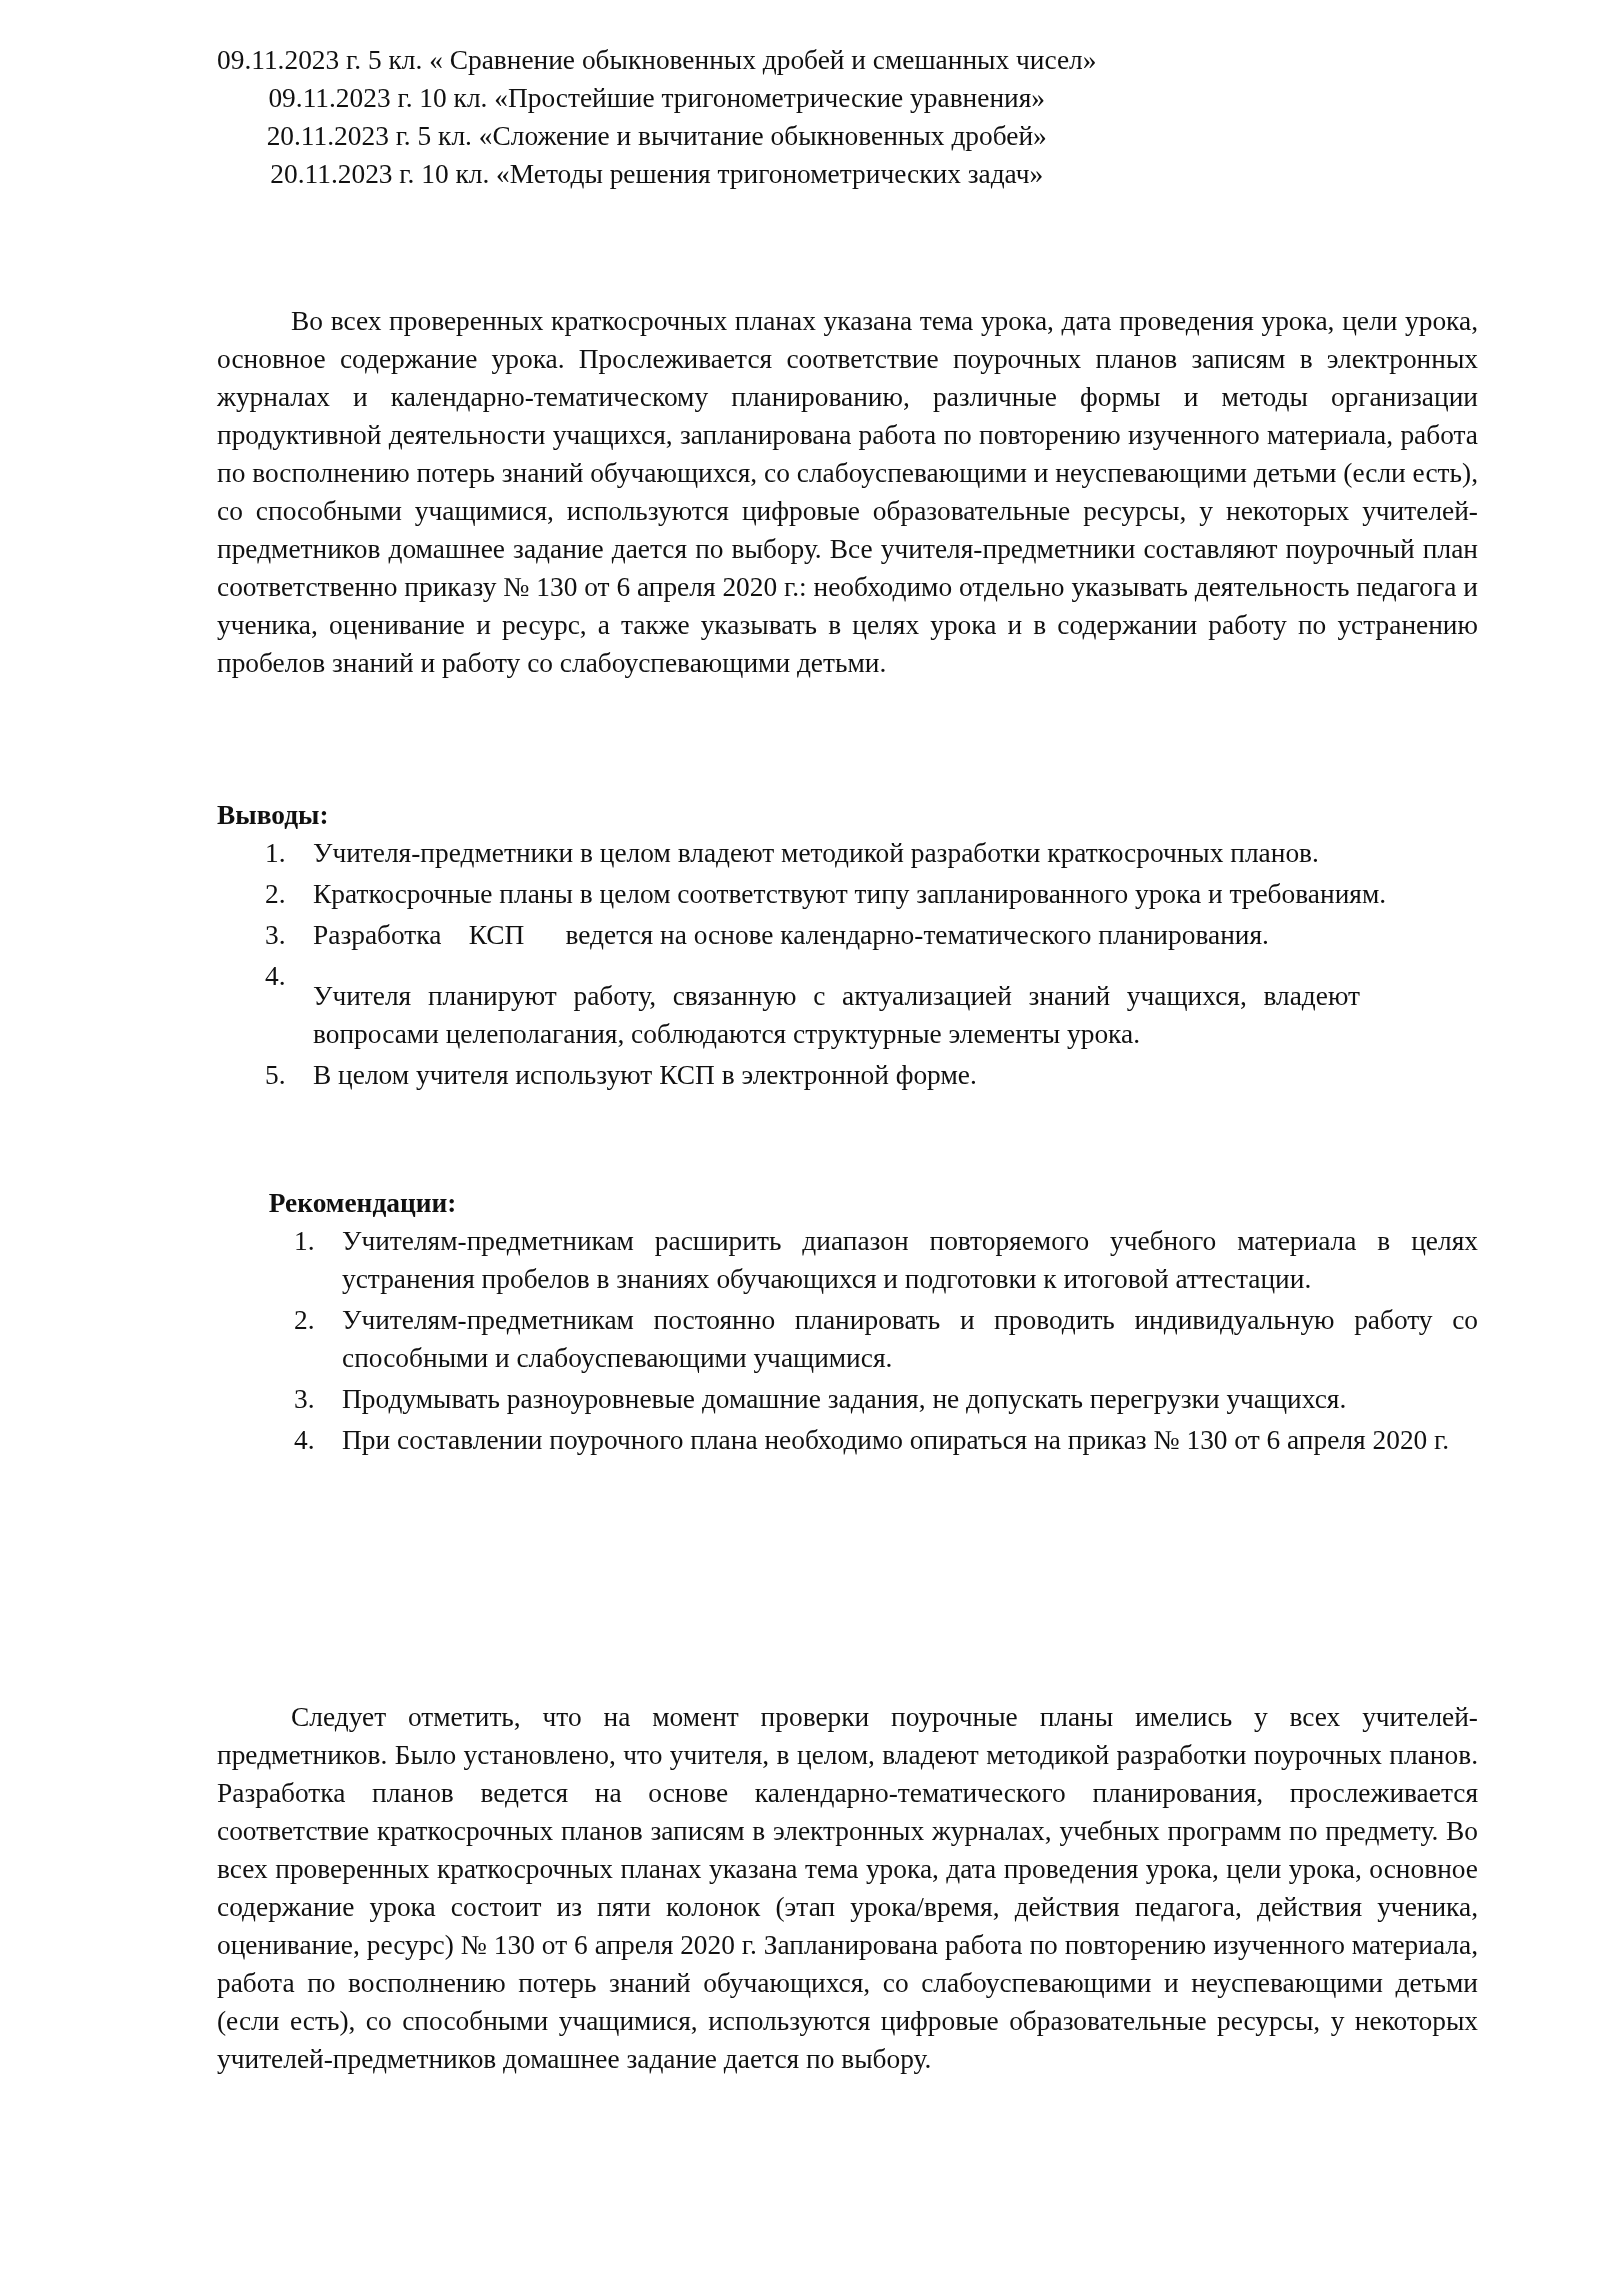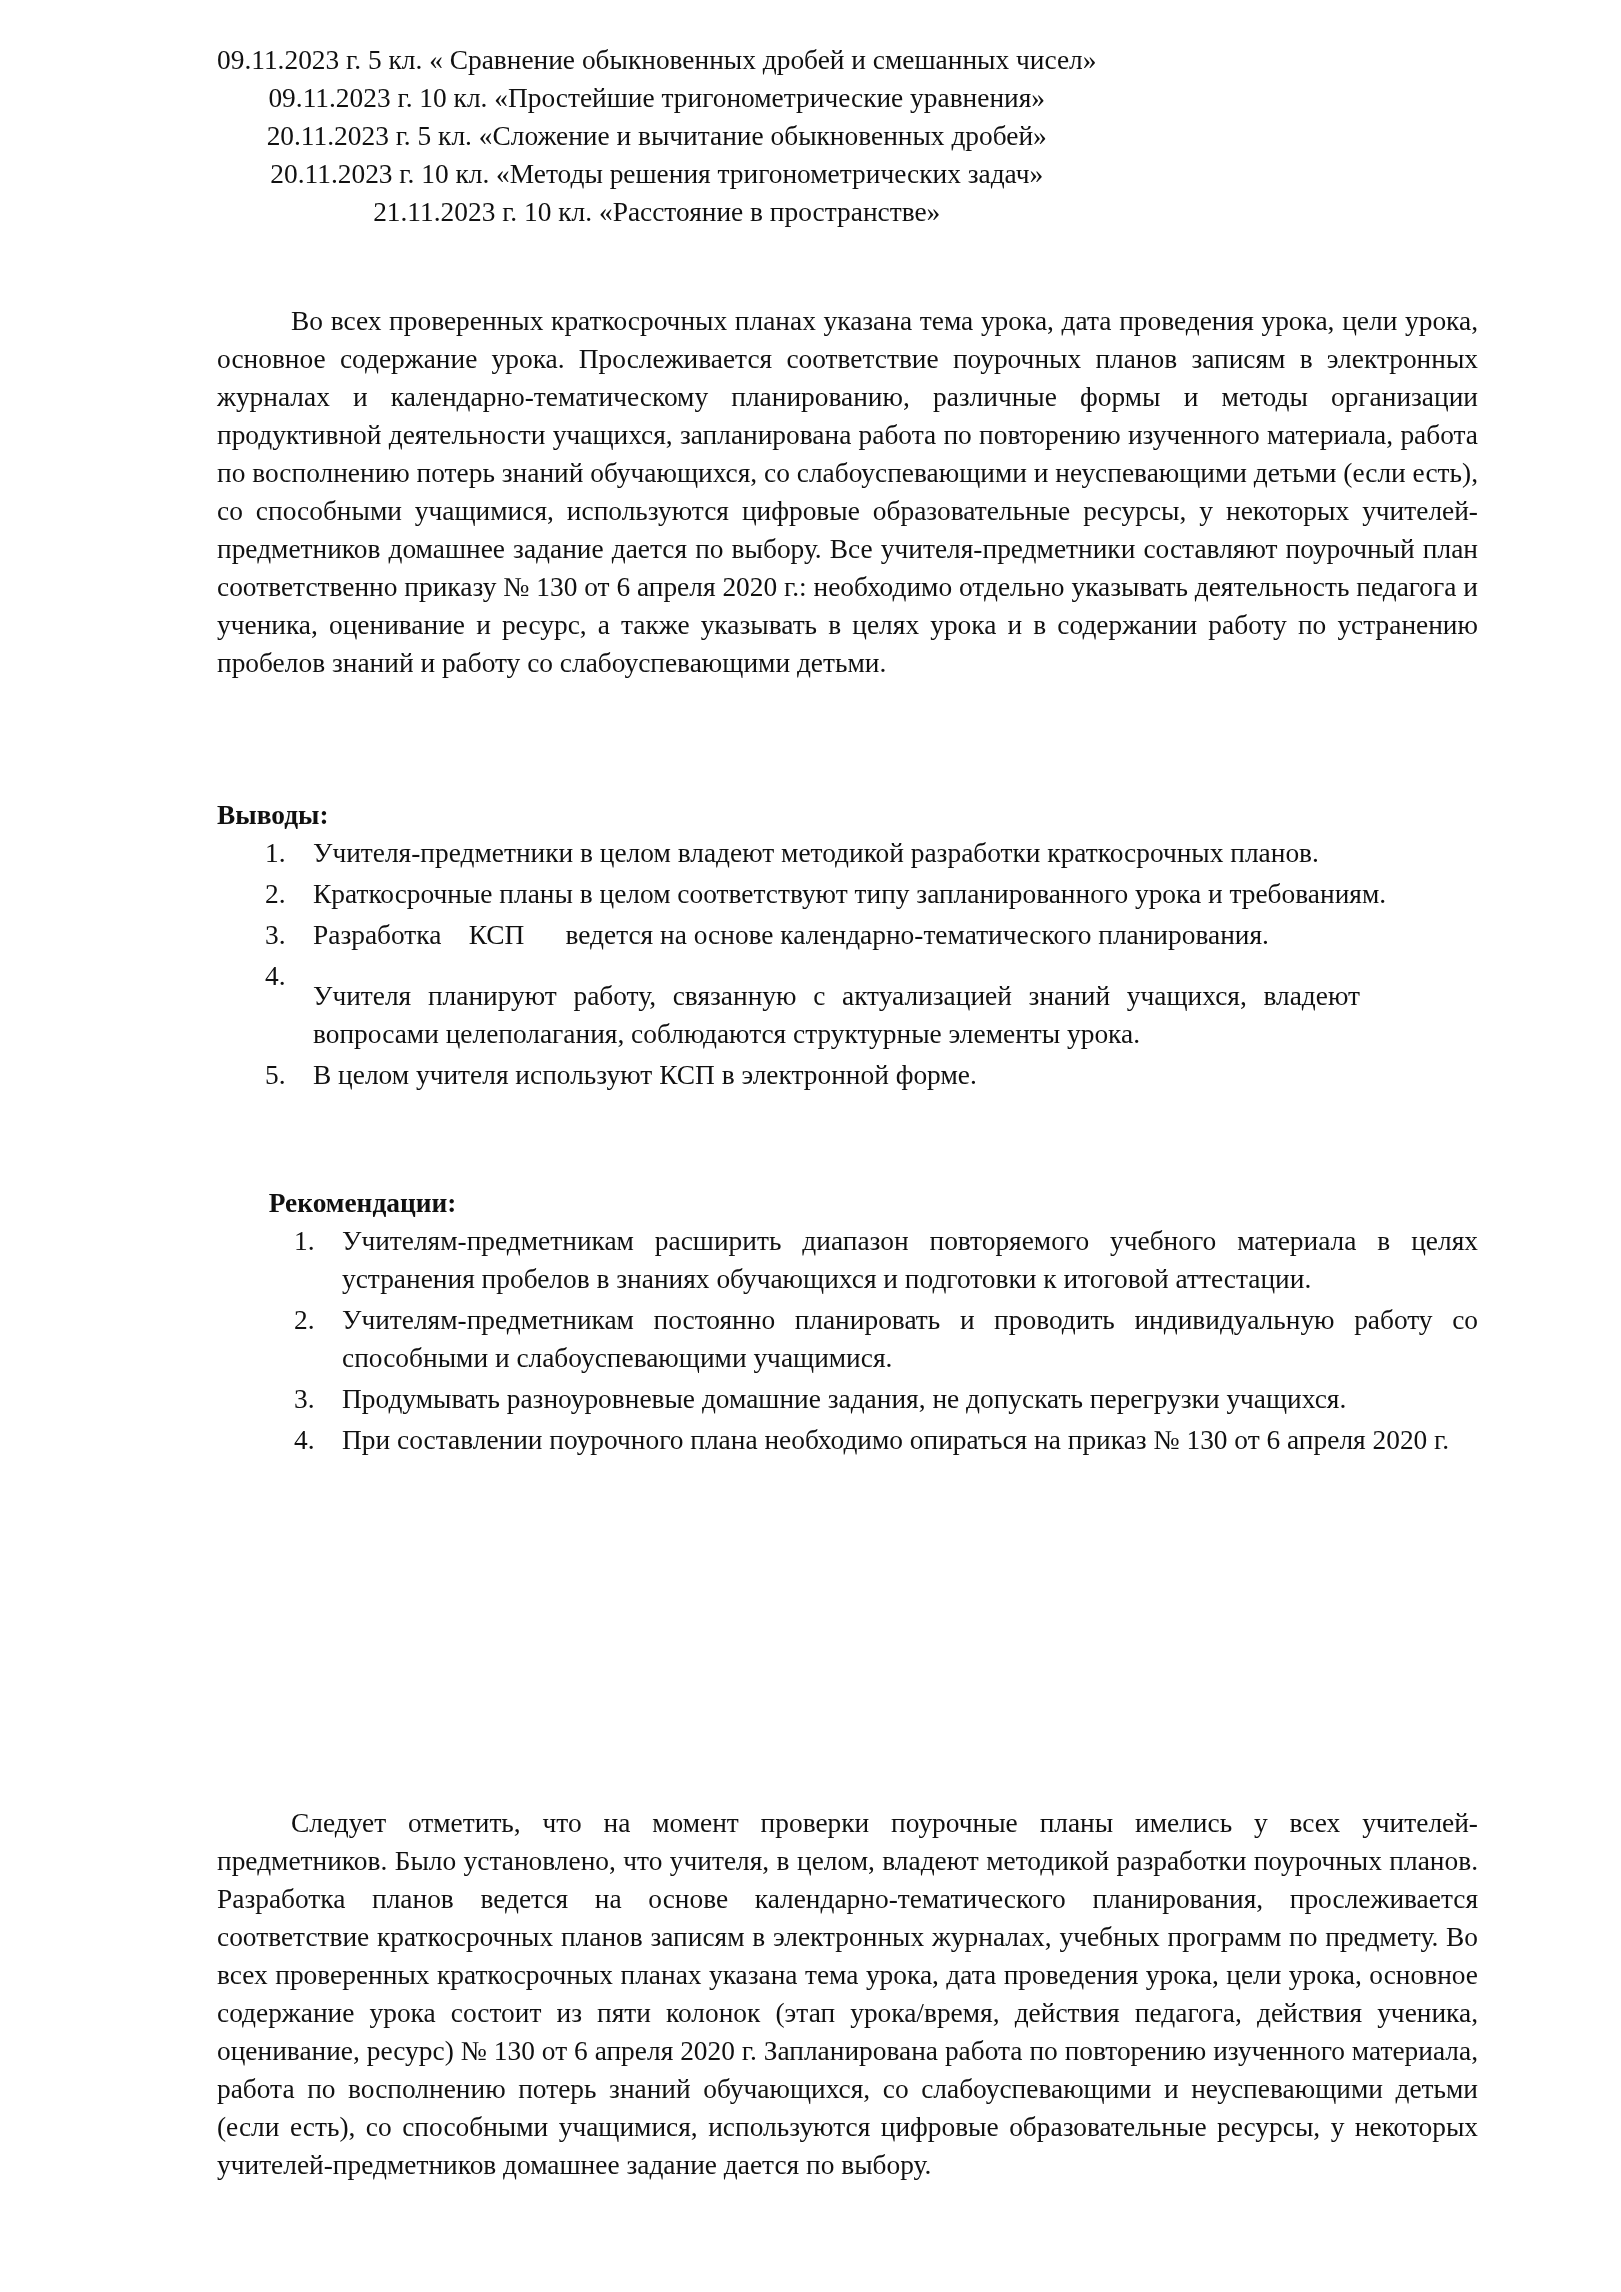--- a/index.html
+++ b/index.html
@@ -3,21 +3,21 @@
 <meta charset="utf-8">
 <style>
   html, body { margin: 0; padding: 0; background: #ffffff; }
   body { width: 1621px; height: 2293px; position: relative; overflow: hidden;
          font-family: "Liberation Serif", serif; color: #111; }
   .page { position: absolute; left: 217px; top: 0; width: 1261px; }
   .line { font-size: 27.4px; line-height: 38px; white-space: nowrap; text-align: center; }
   .dates { position: absolute; top: 41px; left: 0; }
   .para { font-size: 27.4px; line-height: 38px; text-align: justify; text-align-last: left; font-family: Liberation Serif, serif; }
   .p1 { position: absolute; top: 302px; left: 0; width: 1261px; }
-  .p2 { position: absolute; top: 1804px; left: 0; width: 1261px; }
+  .p2 { position: absolute; top: 1698px; left: 0; width: 1261px; }
   .indent { text-indent: 74px; }
   .heading { font-size: 27.4px; line-height: 38px; font-weight: bold; }
   .h-vyvody { position: absolute; top: 796px; left: 0; }
   .h-rec { position: absolute; top: 1184px; left: 14.7px; margin-left: 37px; }
   ol { margin: 0; padding: 0; list-style: none; }
   .list { position: absolute; font-size: 27.4px; line-height: 38px; }
   .list-v { top: 834px; left: 48px; width: 1213px; }
   .list-r { top: 1222px; left: 77px; width: 1184px; }
   .item { display: flex; margin-bottom: 2.9px; }
   .num { flex: 0 0 48px; }
@@ -26,21 +26,20 @@
 </head>
 <body>
 
 <div class="page">
 
   <div class="dates">
     <div class="line">09.11.2023 г. 5 кл. « Сравнение обыкновенных дробей и смешанных чисел»</div>
     <div class="line">09.11.2023 г. 10 кл. «Простейшие тригонометрические уравнения»</div>
     <div class="line">20.11.2023 г. 5 кл. «Сложение и вычитание обыкновенных дробей»</div>
     <div class="line">20.11.2023 г. 10 кл. «Методы решения тригонометрических задач»</div>
-    <div class="line">21.11.2023 г. 10 кл. «Расстояние в пространстве»</div>
   </div>
 
   <p class="para p1 indent" style="margin:0;">Во всех проверенных  краткосрочных планах указана тема урока, дата проведения урока, цели урока, основное содержание урока. Прослеживается соответствие поурочных планов записям в электронных журналах и календарно-тематическому планированию, различные формы и методы организации продуктивной деятельности учащихся, запланирована работа по повторению изученного материала, работа по восполнению потерь знаний обучающихся, со слабоуспевающими   и неуспевающими детьми (если есть), со способными учащимися, используются цифровые образовательные ресурсы, у некоторых учителей-предметников домашнее задание дается по выбору. Все учителя-предметники составляют поурочный план соответственно приказу № 130 от 6 апреля 2020 г.: необходимо отдельно указывать деятельность педагога и ученика, оценивание и ресурс, а также указывать в целях урока и  в содержании работу по устранению пробелов знаний и работу со слабоуспевающими детьми.</p>
 
   <div class="heading h-vyvody">Выводы:</div>
   <ol class="list list-v">
     <li class="item">
       <span class="num">1.</span>
       <span class="txt">Учителя-предметники в целом владеют методикой разработки краткосрочных планов.</span>
     </li>

